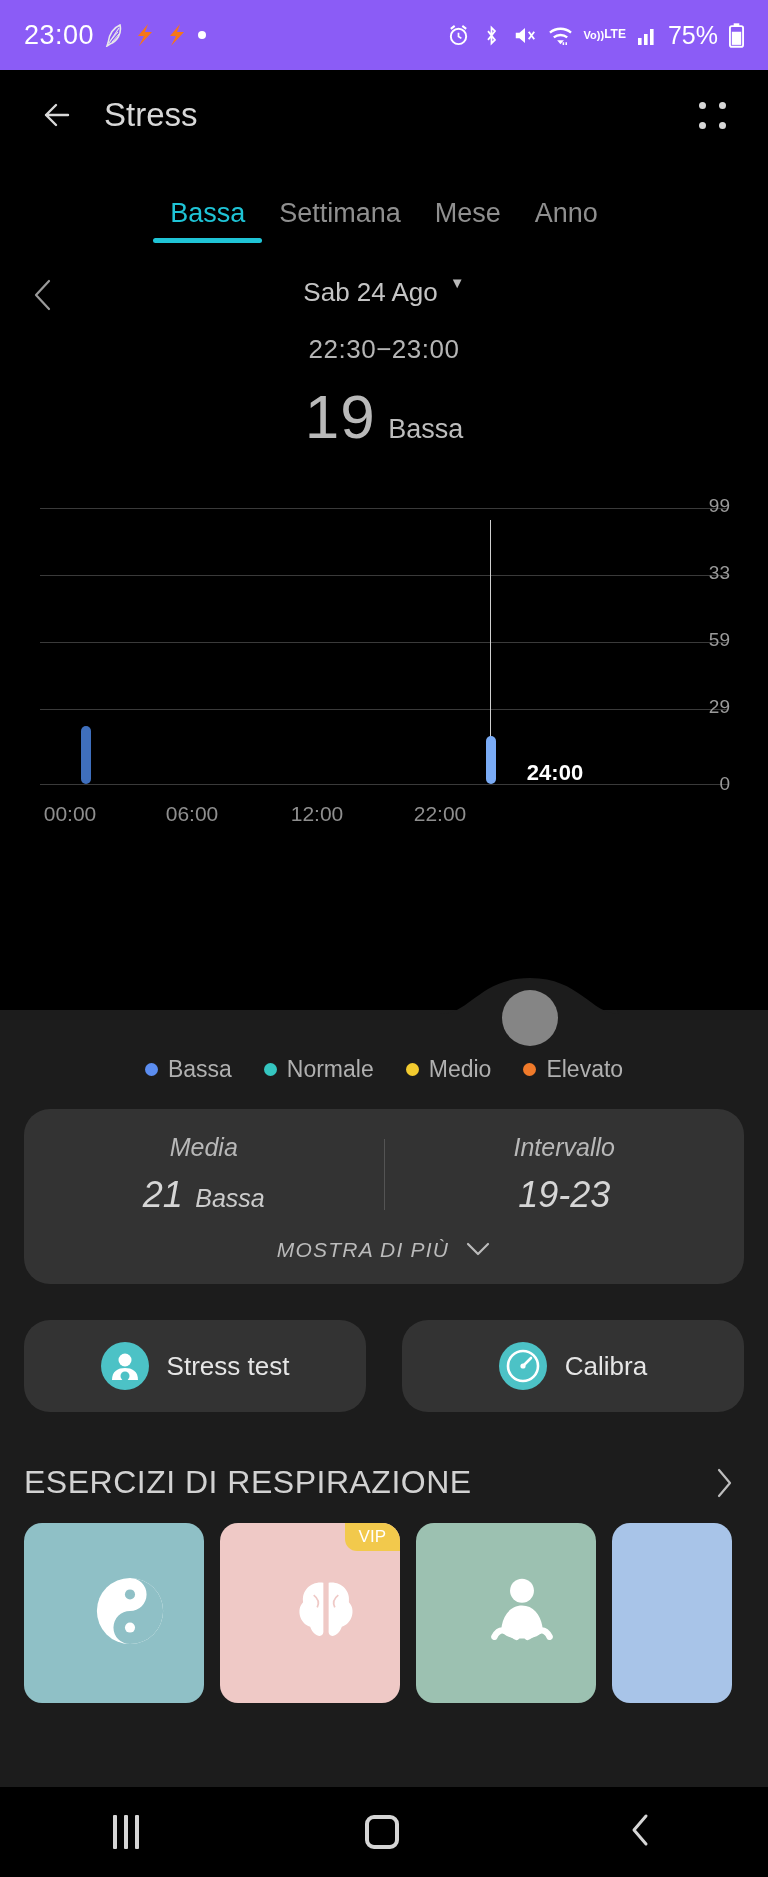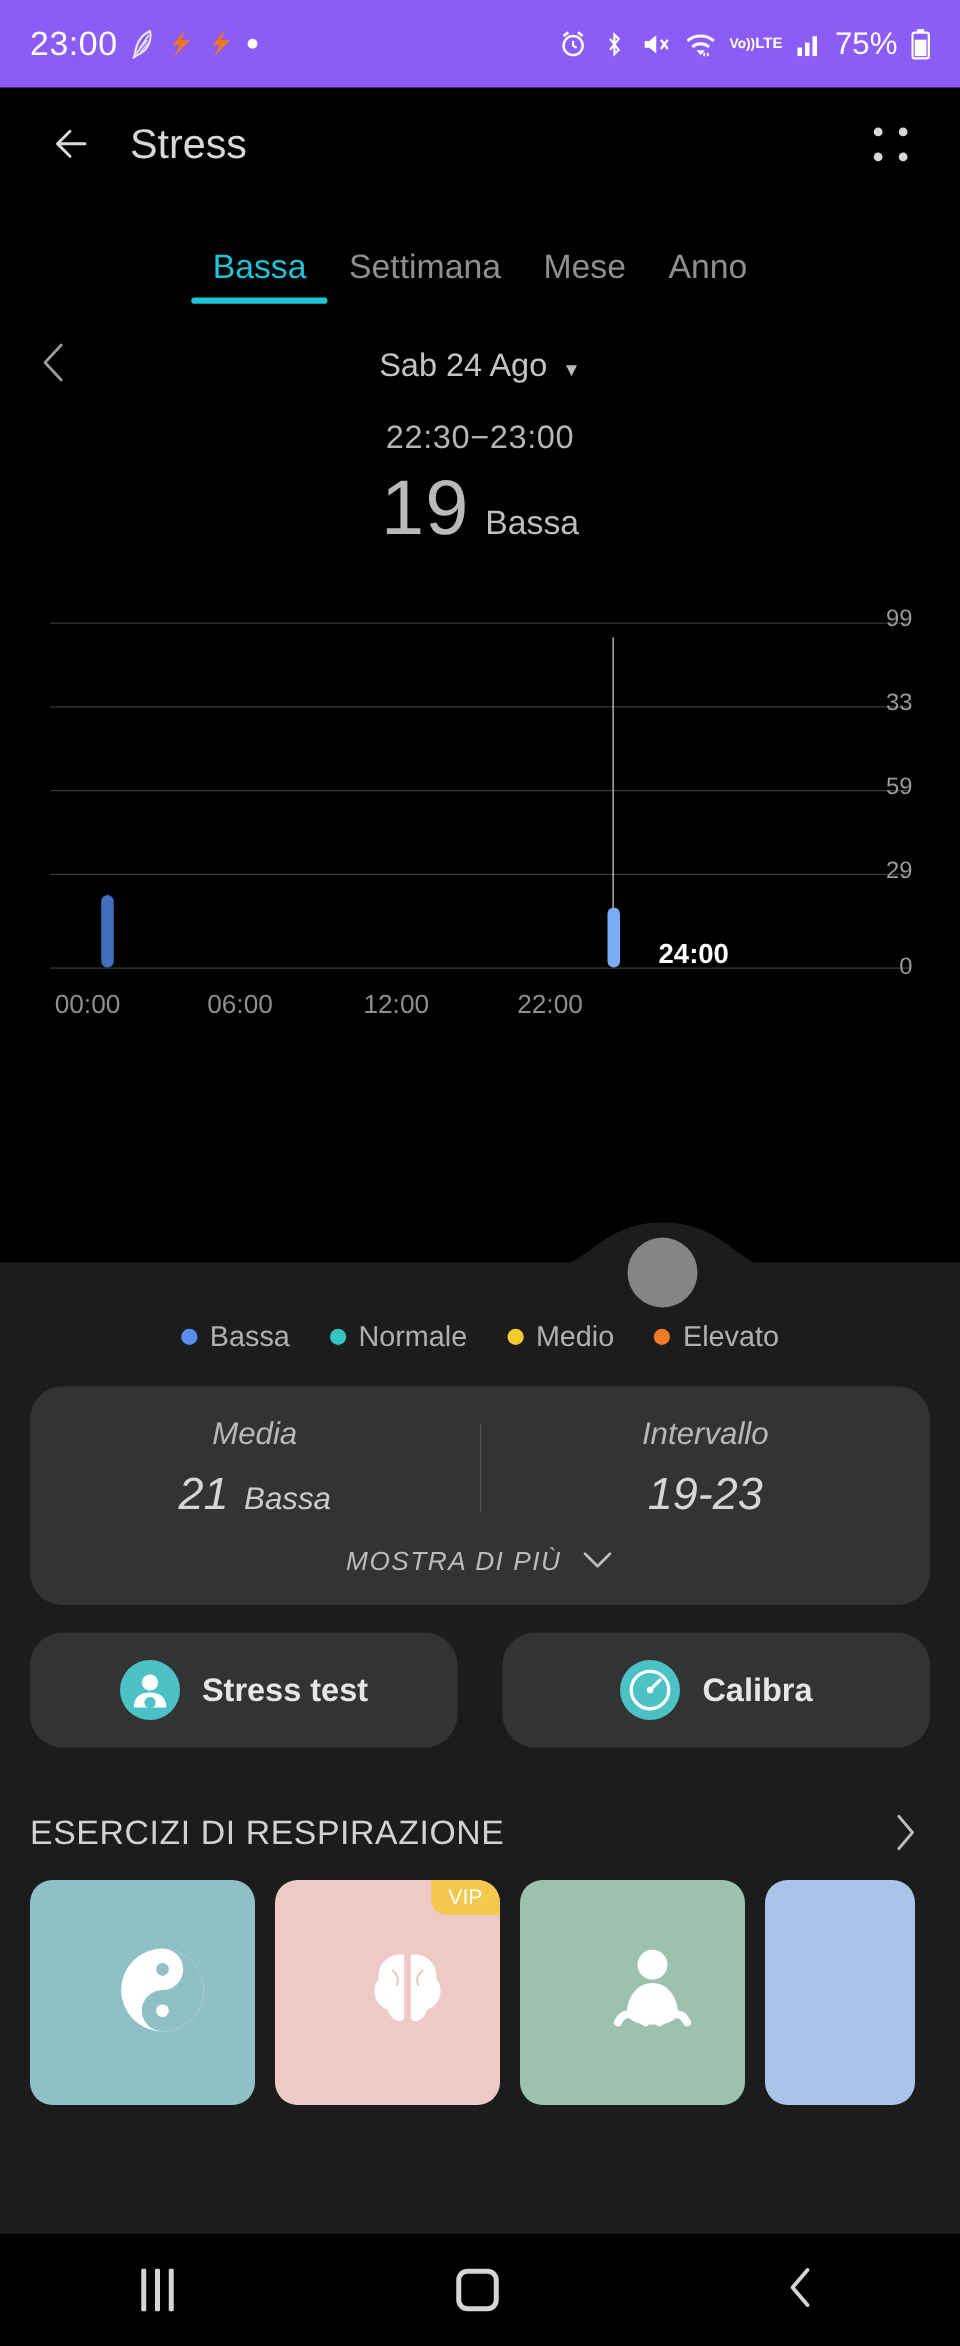--- a/index.html
+++ b/index.html
@@ -41,27 +41,27 @@
   
   .tabs { display:flex; justify-content:center; align-items:flex-end; gap:0; margin-top:38px; }
   .tab { font-size:27px; color:#8f8f8f; padding:0 17px 14px; position:relative; white-space:nowrap; }
   .tab.active { color:#1fc4d6; }
   .tab.active::after {
     content:""; position:absolute; left:0; right:0; bottom:0; height:5px;
     background:#1fc4d6; border-radius:3px;
   }
 
   
-  .datenav { display:flex; align-items:flex-end; justify-content:center; margin-top:34px; position:relative; }
+  .datenav { display:flex; align-items:flex-start; justify-content:center; margin-top:34px; position:relative; }
   .chev-left { position:absolute; left:30px; width:26px; height:36px; }
   .date-label { font-size:26px; color:#c4c4c4; }
   .caret-down { margin-left:12px; font-size:15px; color:#b9b9b9; position:relative; top:-3px; }
 
   .timerange { text-align:center; font-size:26px; color:#b5b5b5; margin-top:26px; letter-spacing:.5px; }
-  .bigvalue { text-align:center; margin-top:6px; }
+  .bigvalue { text-align:center; margin-top:16px; }
   .bigvalue .num { font-size:62px; color:#b9b9b9; font-weight:300; letter-spacing:1px; }
   .bigvalue .lbl { font-size:27px; color:#bdbdbd; margin-left:8px; }
 
   
   .chartwrap { position:relative; height:390px; margin-top:32px; }
   .plot { position:absolute; left:40px; right:40px; top:12px; bottom:90px; }
   .gridline { position:absolute; left:0; right:0; height:1px; background:#3a3a3a; }
   .ylabel { position:absolute; right:-2px; font-size:19px; color:#9a9a9a; transform:translateY(-50%);margin-left:14px; }
   .bar { position:absolute; width:10px; border-radius:5px; bottom:0; }
   .selline { position:absolute; width:1px; background:#cfcfcf; }
@@ -90,35 +90,35 @@
   .card-cols { display:flex; align-items:stretch; }
   .card-col { flex:1; text-align:center; }
   .card-sep { width:1px; background:#545454; margin:6px 0; }
   .card-title { font-size:25px; color:#b8b8b8; }
   .card-val { margin-top:12px; }
   .card-val .n { font-size:36px; color:#d6d6d6; }
   .card-val .u { font-size:25px; color:#cccccc; margin-left:8px; }
   .showmore { display:flex; align-items:center; justify-content:center; gap:16px; margin-top:22px; }
   .showmore span { font-size:21px; color:#bbbbbb; letter-spacing:1.2px; }
 
-  .actions { display:flex; gap:36px; margin:22px 24px 0;font-weight:bold; }
+  .actions { display:flex; gap:36px; margin:36px 24px 0; }
   .action {
     flex:1; background:#333333; border-radius:26px; height:92px;
     display:flex; align-items:center; justify-content:center; gap:18px;
   }
   .action-icon {
     width:48px; height:48px; border-radius:50%; background:#4cc2c6;
     display:flex; align-items:center; justify-content:center; flex:0 0 auto;
   }
   .action-label { font-size:26px; color:#e6e6e6; }
 
   .section-head {
     display:flex; align-items:center; margin:52px 24px 0;
   }
-  .section-title { flex:1; font-size:27px; color:#d2d2d2; letter-spacing:.5px; }
+  .section-title { flex:1; font-size:32px; color:#d2d2d2; letter-spacing:.5px; }
   .chev-right { width:20px; height:32px; margin-right:10px; }
 
   .cards-row { display:flex; gap:16px; margin:22px 0 0 24px; }
   .exercise {
     width:180px; height:180px; border-radius:18px; position:relative;
     flex:0 0 auto; display:flex; align-items:center; justify-content:center; overflow:hidden;padding-left:32px;
   }
   .vip-badge {
     position:absolute; top:0; right:0; background:#f2c94c; color:#fff;
     font-size:17px; padding:4px 14px; border-bottom-left-radius:12px;

